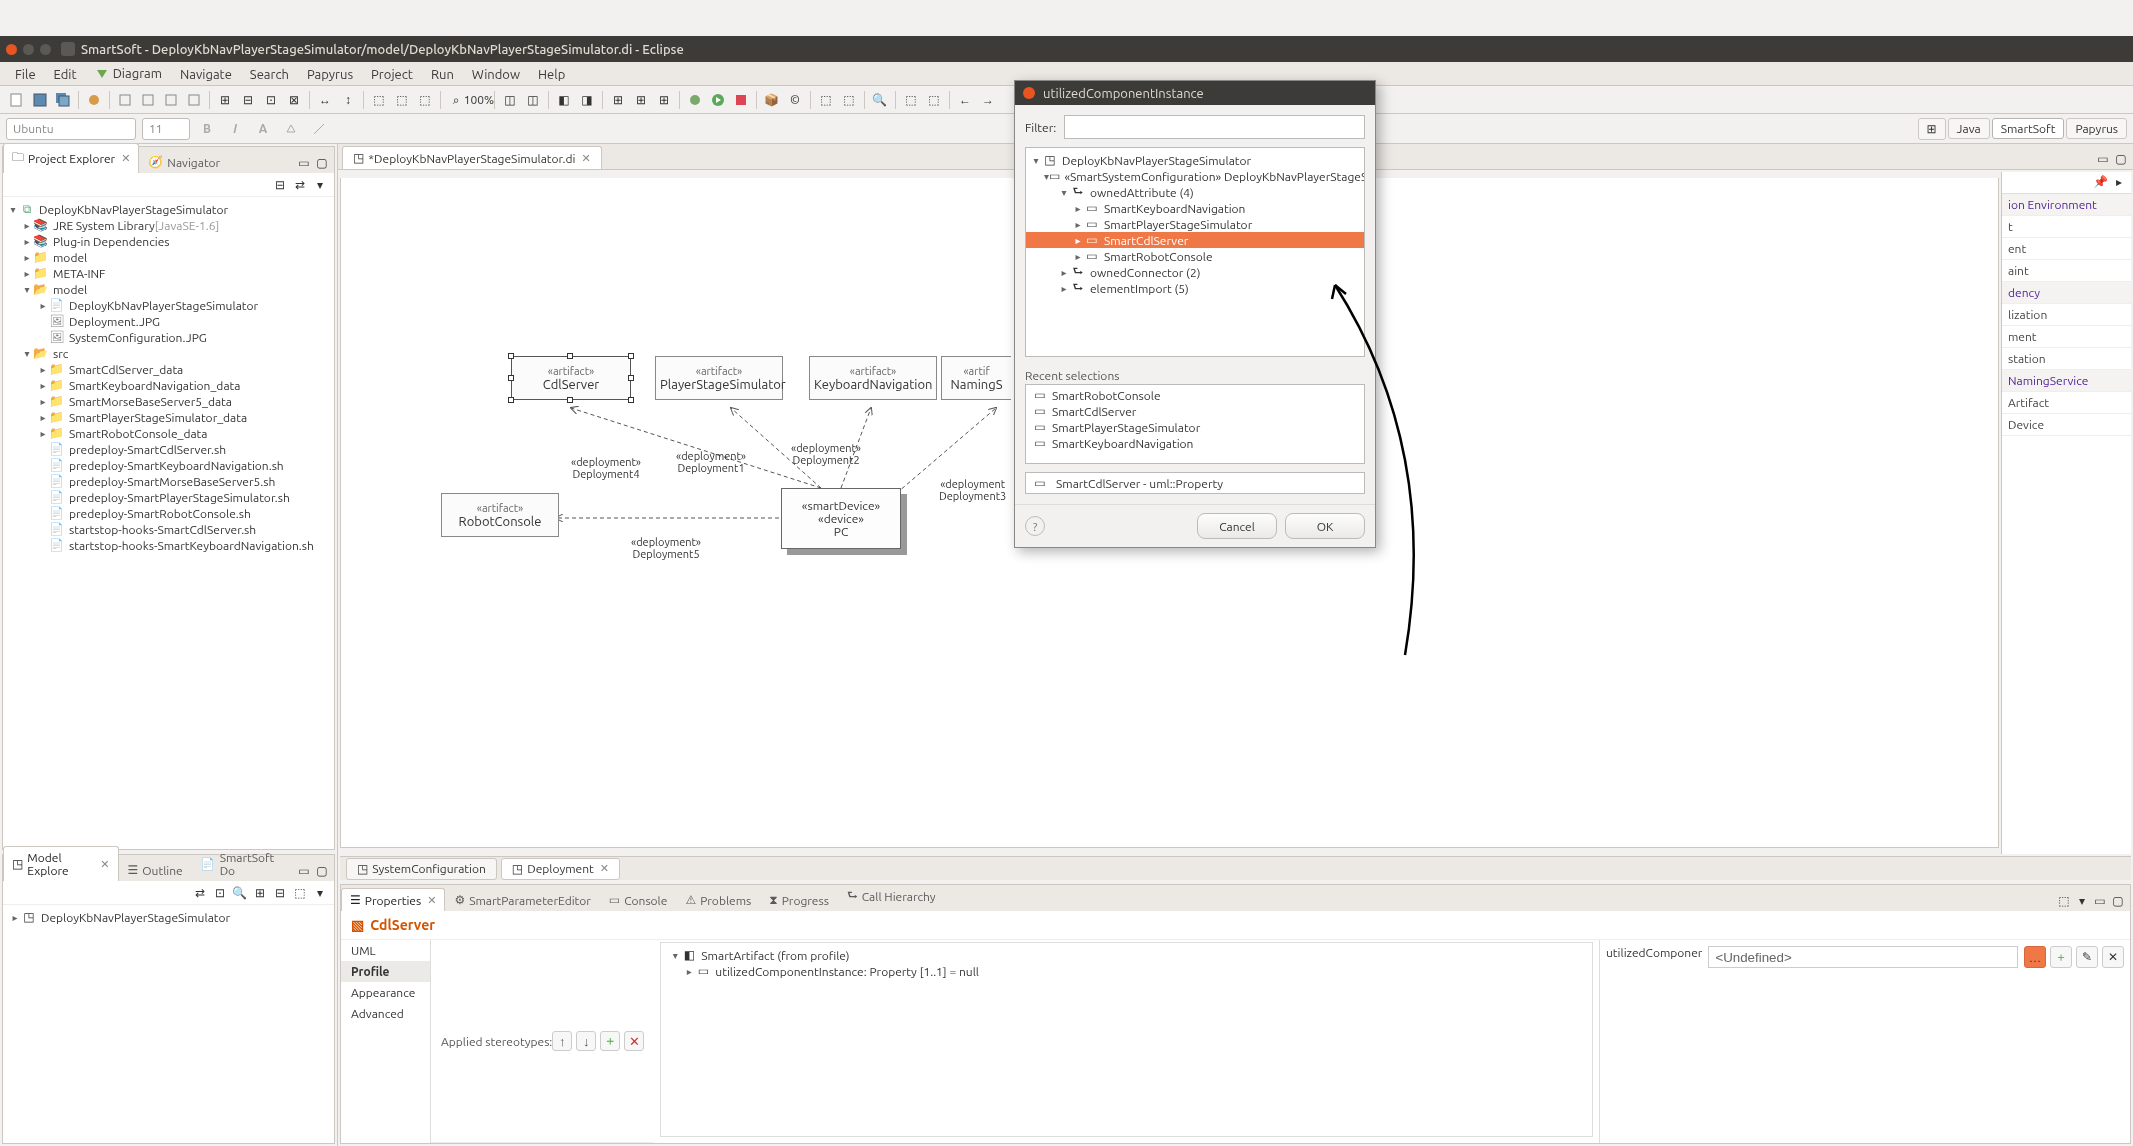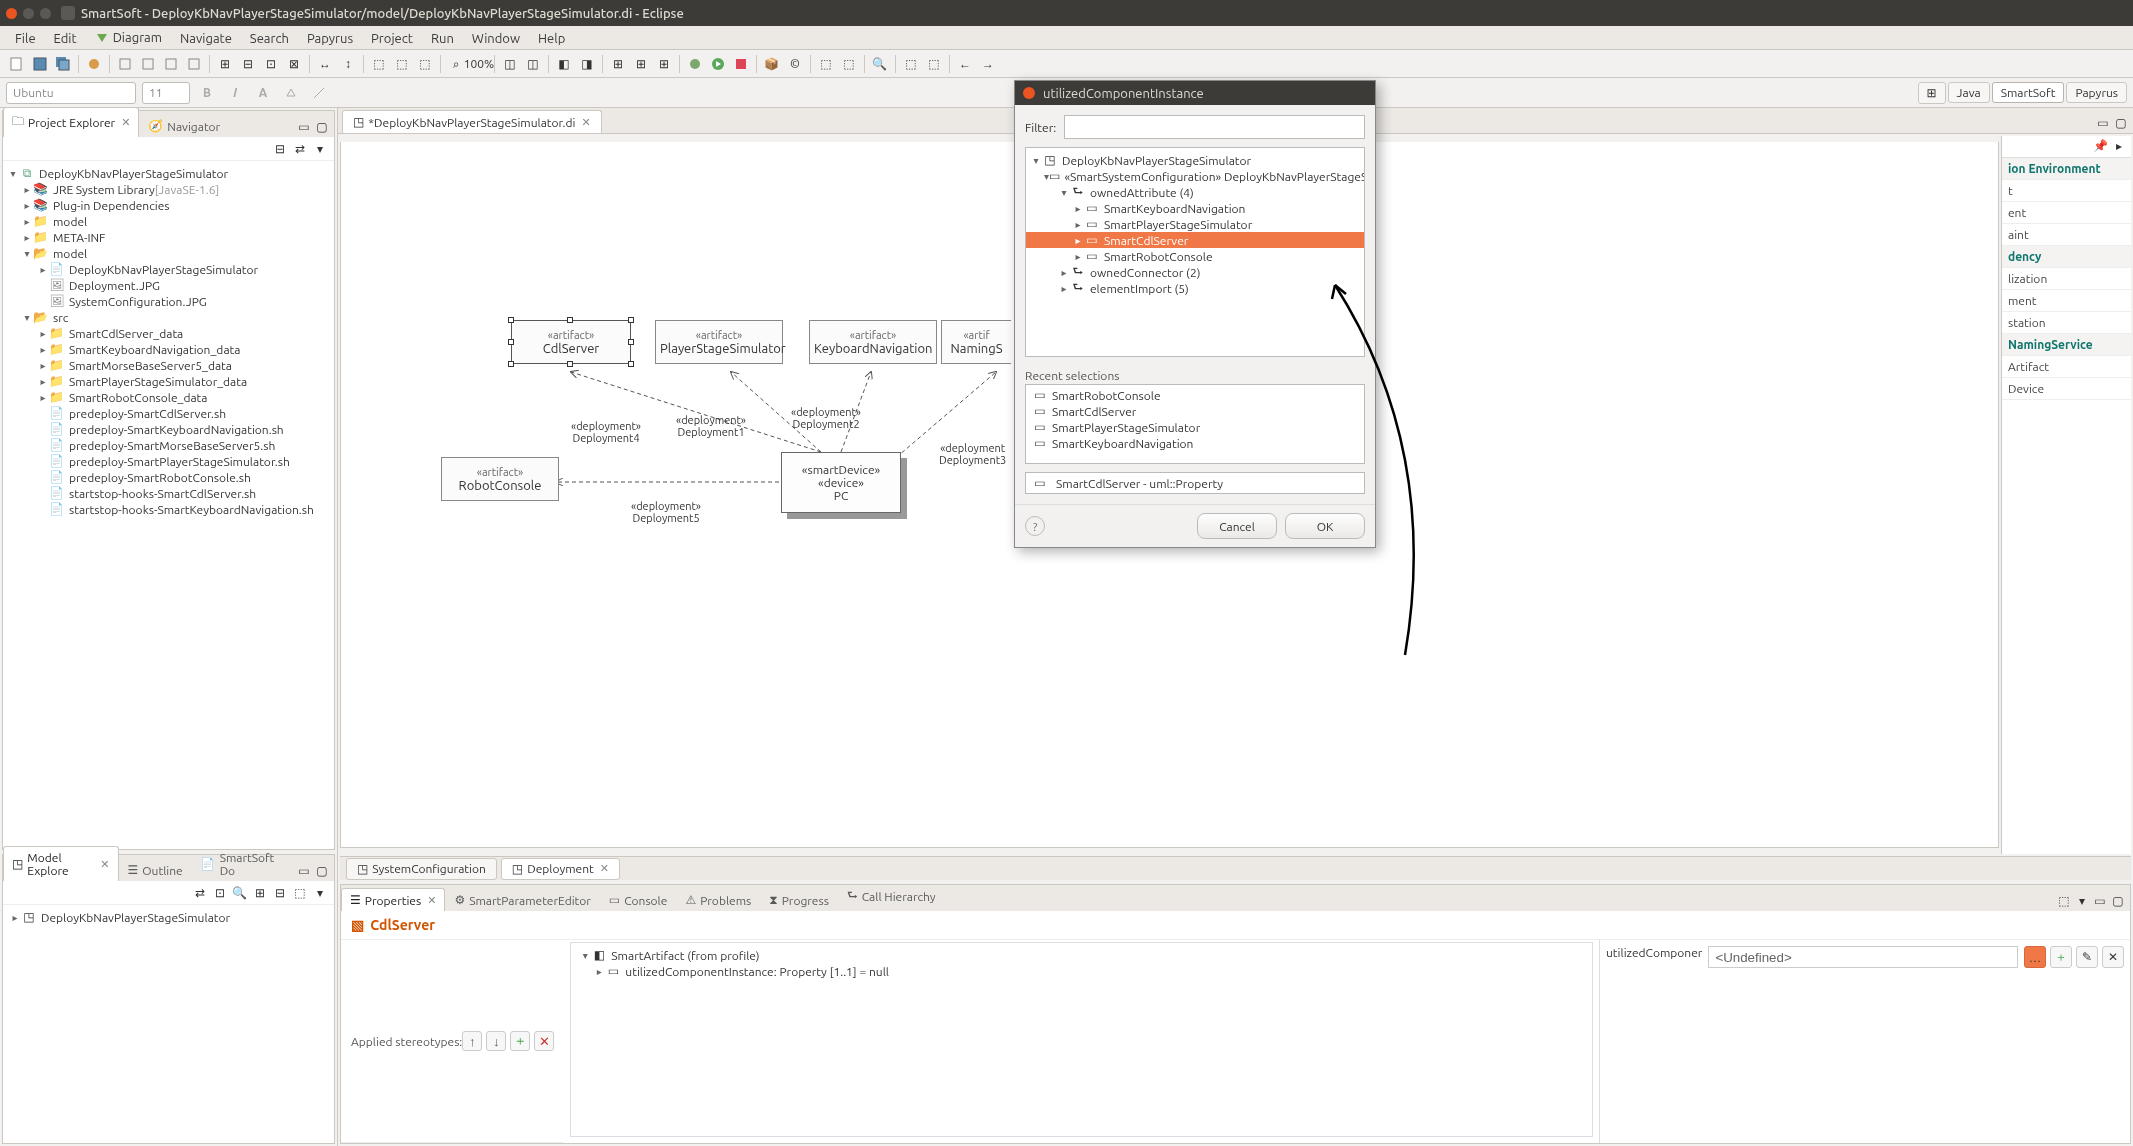--- a/index.html
+++ b/index.html
@@ -1,20 +1,20 @@
 <!DOCTYPE html>
 <html><head>
 <meta charset="utf-8">
 <style>
 * { box-sizing: border-box; margin: 0; padding: 0; }
 body { font-family: "Ubuntu", "Segoe UI", sans-serif; font-size: 12px; color: #333; background: #f2f1f0; overflow: hidden; }
 .window { width: 2133px; height: 1146px; display: flex; flex-direction: column; background: #f2f1f0; }
 
 
-.titlebar { height: 26px; background: #3c3b37; color: #dfdbd2; display: flex; align-items: center; padding: 0 6px; font-size: 13px; }
+.titlebar { height: 26px; background: #3c3b37; color: #dfdbd2; display: flex; align-items: center; padding: 0 6px; font-size: 13px; margin-top: 36px; }
 .titlebar .win-buttons { display: flex; gap: 6px; margin-right: 10px; }
 .titlebar .wb { width: 11px; height: 11px; border-radius: 50%; background: #5a5955; }
 .titlebar .wb.close { background: #e95420; }
 .titlebar .eclipse-icon { width: 14px; height: 14px; background: #5a5955; border-radius: 3px; margin-right: 6px; display:inline-block; }
 .titlebar .title { font-weight: 500; }
 
 
 .menubar { height: 24px; background: #ece9e5; border-bottom: 1px solid #cdc7c2; display: flex; align-items: center; padding: 0 6px; font-size: 13px; color: #3c3c3c; }
 .menubar .mitem { padding: 3px 9px; cursor: default; }
 .menubar .diagram-icon { width: 14px; height: 14px; margin-right: 4px; display: inline-block; vertical-align: middle; }
@@ -74,21 +74,21 @@
 .conn-label { position:absolute; font-size:11px; color:#333; text-align:center; line-height:1.1; }
 .handle { position:absolute; width:6px; height:6px; border:1px solid #333; background:#fff; }
 svg.connectors { position:absolute; inset:0; pointer-events:none; }
 .editor-bottom-tabs { height: 24px; display:flex; align-items:center; background:#ece9e5; border-top:1px solid #cdc7c2; padding-left:6px; gap:4px; margin:0 2px 2px 2px; }
 .btab { padding: 3px 10px; border:1px solid #cdc7c2; background:#f7f6f5; border-radius:3px; font-size:12px; display:flex; align-items:center; gap:4px; }
 .btab.active { background:#fff; }
 
 
 .rightcol { width: 130px; border-left:1px solid #cdc7c2; background:#fff; display:flex; flex-direction:column; margin:2px 2px 2px 0; }
 .rightcol .palsec { padding: 4px 6px; font-size:12px; color:#444; border-bottom:1px solid #eee; white-space:nowrap; overflow:hidden; }
-.rightcol .palhead { background:#f5f3f1; font-weight:700; color:#0f766e; }
+.rightcol .palhead { background:#f5f3f1; font-weight:400; color:#4c1d95; }
 
 
 .bottom-views { height: 260px; display:flex; flex-direction:column; border-top:1px solid #cdc7c2; margin:2px; background:#fff; border:1px solid #cdc7c2; }
 .bottom-tabs-row { height: 26px; display:flex; align-items:flex-end; background:#ece9e5; }
 .prop-header { padding:6px 10px; font-size:14px; font-weight:bold; color:#d35400; border-bottom:1px solid #eee; display:flex; align-items:center; gap:6px; }
 .prop-body { flex:1; display:flex; }
 .prop-side { width:90px; background:#fff; border-right:1px solid #ddd; }
 .prop-side .pcat { padding:4px 10px; font-size:12px; color:#333; border-bottom: none; }
 .prop-side .pcat.active { background:#eceae6; font-weight:bold; }
 .prop-main { flex:1; display:flex; }
@@ -603,20 +603,26 @@
             <div class="view-mini-btn">▾</div>
             <div class="view-mini-btn">▭</div>
             <div class="view-mini-btn">▢</div>
           </div>
         </div>
         <div class="prop-header">
             <span>▧</span>
             <span>CdlServer</span>
           </div>
         <div class="prop-body">
+          <div class="prop-side">
+            <div class="pcat">UML</div>
+            <div class="pcat active">Profile</div>
+            <div class="pcat">Appearance</div>
+            <div class="pcat">Advanced</div>
+          </div>
           <div class="prop-main">
             <div class="stereo-col">
               <div class="hdr">
                 <span>Applied stereotypes:</span>
                 <div class="stereo-btns">
                   <div class="sbtn">↑</div>
                   <div class="sbtn">↓</div>
                   <div class="sbtn" style="color:#4a4">＋</div>
                   <div class="sbtn" style="color:#c33">✕</div>
                 </div>

